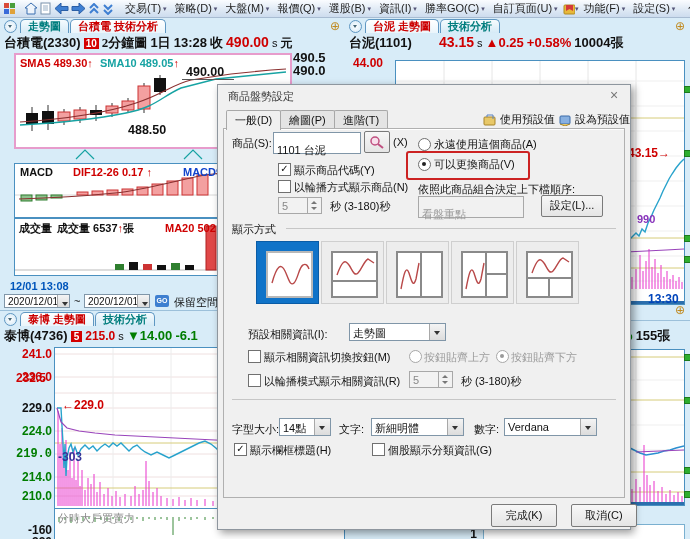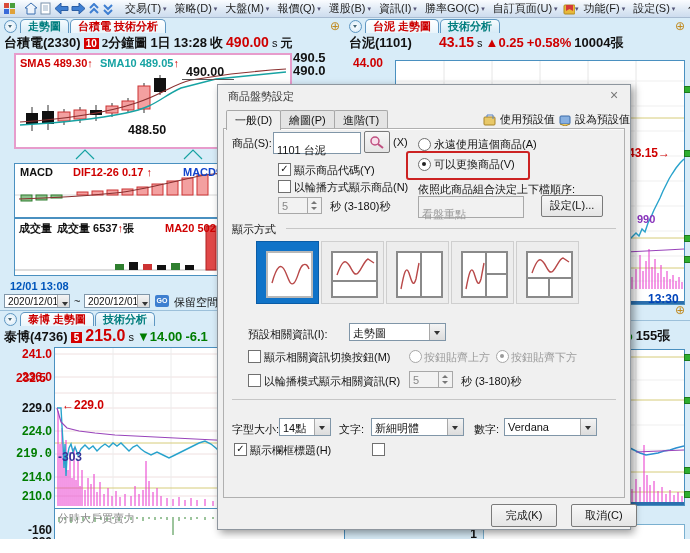--- a/index.html
+++ b/index.html
@@ -236,21 +236,21 @@
 
   <div class="panel" id="panel-bl" style="left:0;top:310px;width:345px;height:243px;border-top:1px solid #9cc0da;border-right:1px solid #9cc0da;padding-left:44px;">
     <div class="tabrow">
       <span class="roundbtn"></span>
       <span class="tab active">泰博 走勢圖</span>
       <span class="tab inactive">技術分析</span>
     </div>
     <div class="abs" style="left:4px;top:16px;width:338px;height:17px;white-space:nowrap;">
       <span class="b" style="font-size:13px;">泰博(4736)</span>
       <span class="b" style="background:#d40000;color:#fff;font-size:10px;padding:0 3px;">5</span>
-      <span class="b red" style="font-size:16px;">215.0</span>
+      <span class="b red" style="font-size:12px;">215.0</span>
       <span>s</span>
       <span class="b grn" style="font-size:13px;">▼14.00</span>
       <span class="b grn" style="font-size:13px;margin-top:23px;">-6.1</span>
     </div>
     <div class="chartbox" style="left:54px;top:36px;width:289px;height:160px;border:1px solid #4a90c0;">
       <svg width="289" height="160" style="position:absolute;left:0;top:0;">
         <path d="M0 6 H289 M0 29 H289 M0 45 H289 M0 60 H289 M0 83 H289 M0 106 H289 M0 129 H289 M0 148 H289" stroke="#efe0e0" stroke-width="1"></path>
         <path d="M58 0 V160 M116 0 V160 M174 0 V160 M232 0 V160" stroke="#ececec"></path>
         <path d="M0 95 H289" stroke="#d6cc7a"></path>
         <path d="M0 140 H289" stroke="#d6cc7a"></path>
@@ -478,18 +478,19 @@
       </span>
     <span class="lab" style="left:256px;top:337px;">數字:</span>
     <span class="combo" style="left:286px;top:333px;width:93px;">
         <span class="val">Verdana</span>
         <span class="drop"></span>
       </span>
 
     <span class="chk" style="left:16px;top:358px;">✓</span>
     <span class="lab" style="left:32px;top:358px;">顯示欄框標題(H)</span>
     <span class="chk" style="left:154px;top:358px;"></span>
+    <span class="lab" style="left:170px;top:358px;">個股顯示分類資訊(G)</span>
 
     <span class="btn" style="left:273px;top:419px;width:64px;">完成(K)</span>
     <span class="btn" style="left:353px;top:419px;width:64px;">取消(C)</span>
   </div>
 
 </div>
 
 </body></html>

